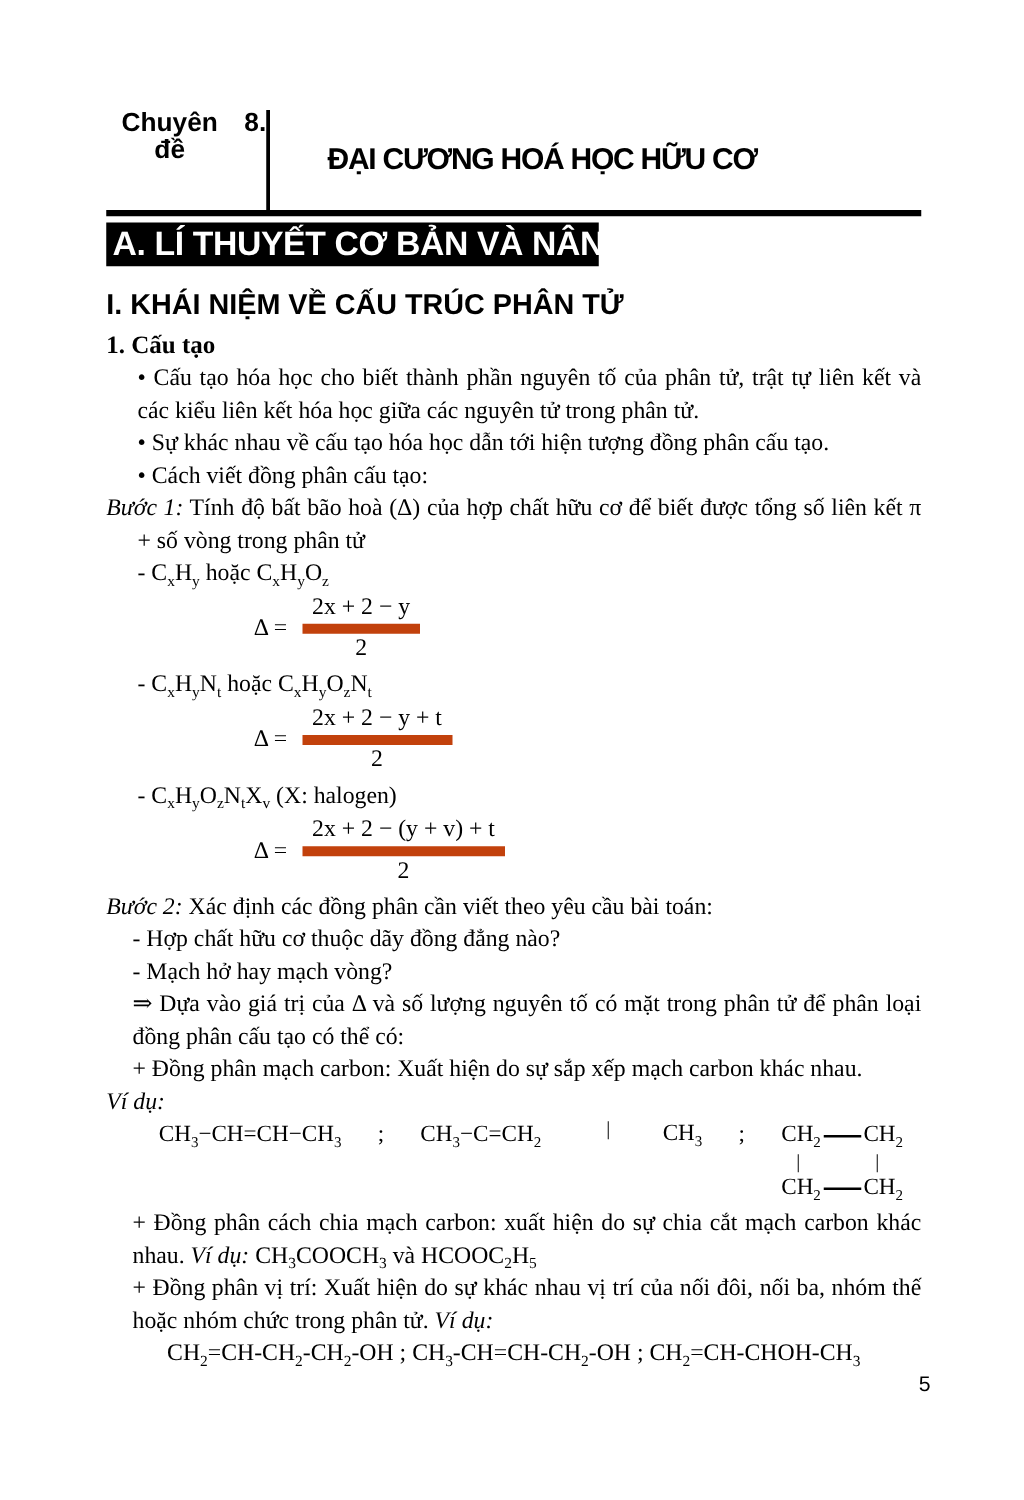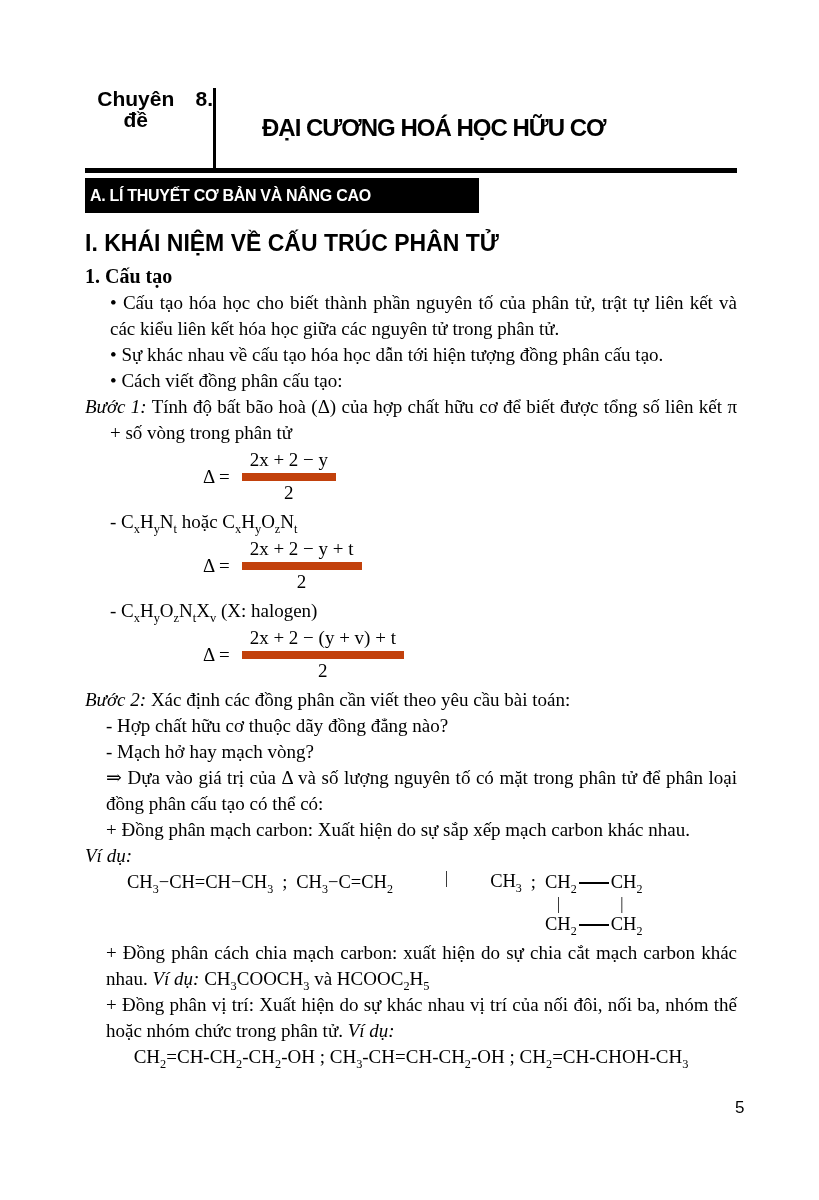--- a/index.html
+++ b/index.html
@@ -13,21 +13,21 @@
               font-weight:bold;font-size:21px;line-height:1.0;display:flex;flex-direction:row;
               justify-content:center;gap:9px;}
   .vdivider{width:3px;background:#000;}
   .chap-title{align-self:center;margin-left:46px;font-family:"Liberation Sans","DejaVu Sans",sans-serif;
               font-weight:bold;font-size:24px;letter-spacing:-1px;white-space:nowrap;}
   .hrule{height:5px;background:#000;width:652px;}
 
   
   .black-bar{margin-top:5px;width:394px;height:35px;background:#000;color:#fff;box-sizing:border-box;
              display:flex;align-items:center;padding-left:5px;
-             font-family:"Liberation Sans","DejaVu Sans",sans-serif;font-weight:bold;font-size:16px;
+             font-family:"Liberation Sans","DejaVu Sans",sans-serif;font-weight:bold;font-size:27px;
              letter-spacing:-0.3px;white-space:nowrap;}
   .h-i{margin-top:16px;font-family:"Liberation Sans","DejaVu Sans",sans-serif;font-weight:bold;
        font-size:23px;line-height:28px;}
   .h-1{margin-top:5px;font-weight:bold;font-size:20px;line-height:28px;}
 
   
   .para{font-size:19px;line-height:26px;text-align:justify;margin:0;}
   .bullet-para{padding-left:25px;}
   .hang{padding-left:25px;text-indent:-25px;}
   .ind{padding-left:21px;}
@@ -35,21 +35,21 @@
   .it{font-style:italic;}
   sub{font-size:0.65em;line-height:0;}
 
   
   .frac-row{display:flex;align-items:center;gap:12px;margin:3px 0 5px 118px;font-size:19px;}
   .frac{display:inline-flex;flex-direction:column;text-align:center;}
   .frac .num{border-bottom:8px solid #c2410c;padding:0 8px 2px;line-height:22px;}
   .frac .den{padding-top:1px;line-height:22px;}
 
   
-  .struct-row{display:flex;align-items:flex-start;margin:1px 0 3px 42px;font-size:18.5px;line-height:25px;}
+  .struct-row{display:flex;align-items:flex-start;margin:1px 0 3px 42px;font-size:18.5px;line-height:25px;gap:20px;}
   .struct-sep{margin:0 9px;}
   .s2{display:inline-flex;flex-direction:row;}
   .s2 .bond{line-height:15px;font-size:16px;margin-left:52px;}
   .s2 .bottom{line-height:22px;margin-left:42px;}
   .cyclo{display:inline-flex;flex-direction:column;}
   .crow{display:flex;align-items:center;}
   .hbond{display:inline-block;width:30px;border-top:2px solid #000;margin:0 2px;}
   .cbonds{display:flex;line-height:17px;font-size:16px;}
   .cbonds .vb-l{margin-left:12px;}
   .cbonds .vb-r{margin-left:60px;}
@@ -77,20 +77,21 @@
 
     <div class="h-i">I. KHÁI NIỆM VỀ CẤU TRÚC PHÂN TỬ</div>
     <div class="h-1">1. Cấu tạo</div>
 
     <p class="para bullet-para"><span>•</span> <span>Cấu tạo hóa học cho biết thành phần nguyên tố của phân tử, trật tự liên kết và các kiểu liên kết hóa học giữa các nguyên tử trong phân tử.</span></p>
     <p class="para bullet-para"><span>•</span> <span>Sự khác nhau về cấu tạo hóa học dẫn tới hiện tượng đồng phân cấu tạo.</span></p>
     <p class="para bullet-para"><span>•</span> <span>Cách viết đồng phân cấu tạo:</span></p>
 
     <p class="para hang"><span class="it">Bước 1:</span><span> Tính độ bất bão hoà (Δ) của hợp chất hữu cơ để biết được tổng số liên kết π + số vòng trong phân tử</span></p>
 
+    <p class="para ind25"><span>-  C</span><sub>x</sub><span>H</span><sub>y</sub><span> hoặc C</span><sub>x</sub><span>H</span><sub>y</sub><span>O</span><sub>z</sub><span></span></p>
     <div class="frac-row">
       <span>Δ =</span>
       <span class="frac">
         <span class="num">2x + 2 − y</span>
         <span class="den">2</span>
       </span>
     </div>
 
     <p class="para ind25"><span>- C</span><sub>x</sub><span>H</span><sub>y</sub><span>N</span><sub>t</sub><span> hoặc C</span><sub>x</sub><span>H</span><sub>y</sub><span>O</span><sub>z</sub><span>N</span><sub>t</sub><span></span></p>
     <div class="frac-row">

